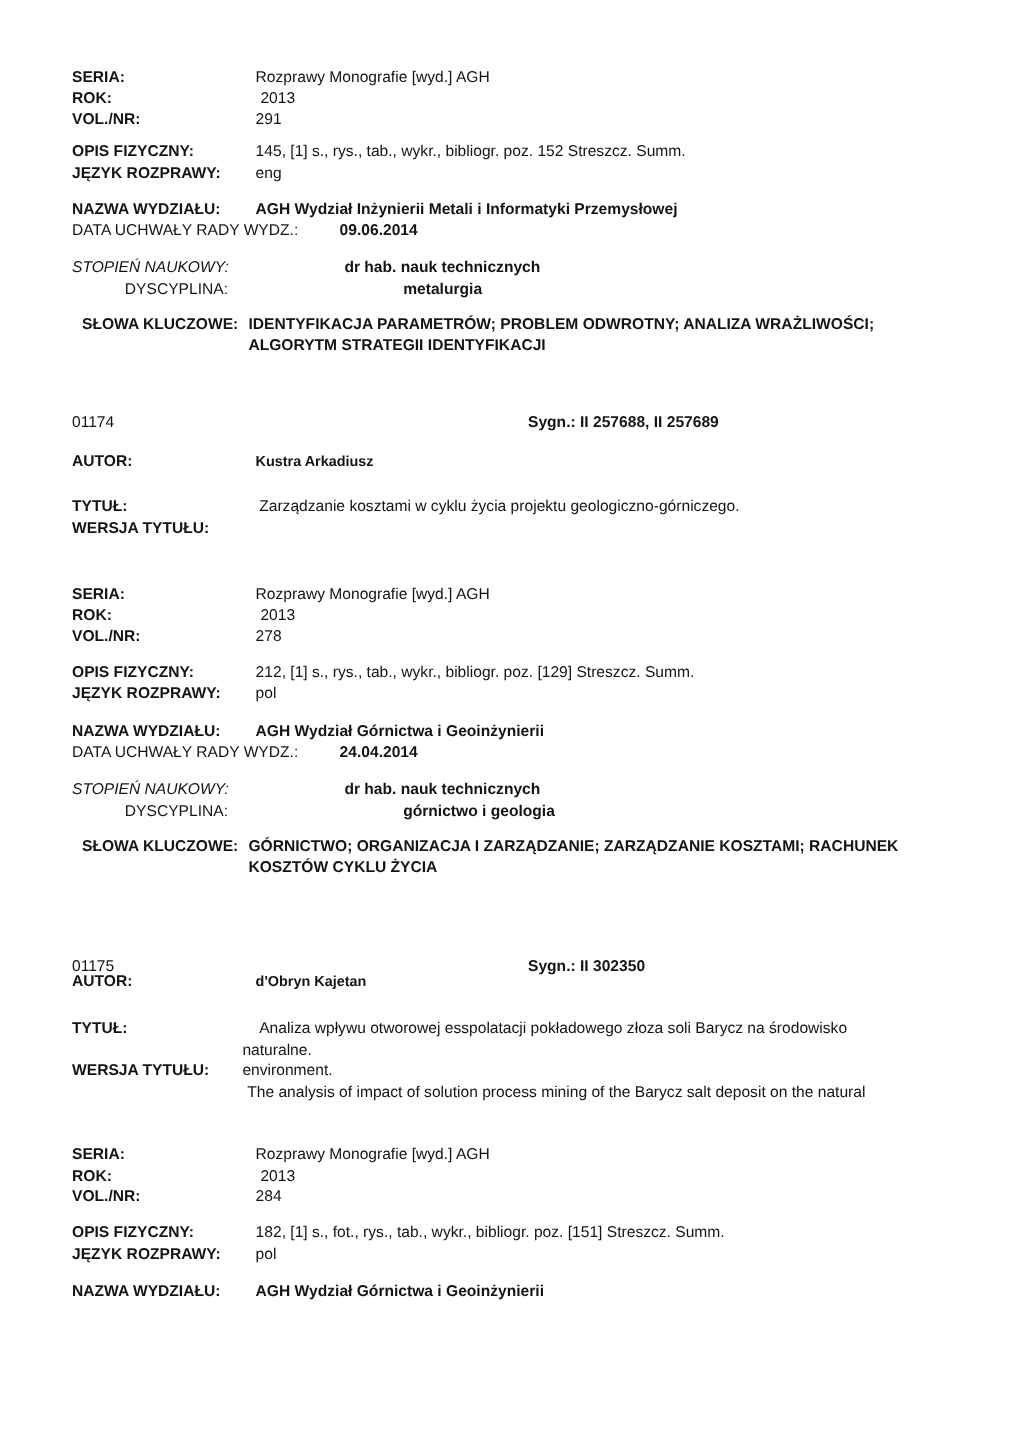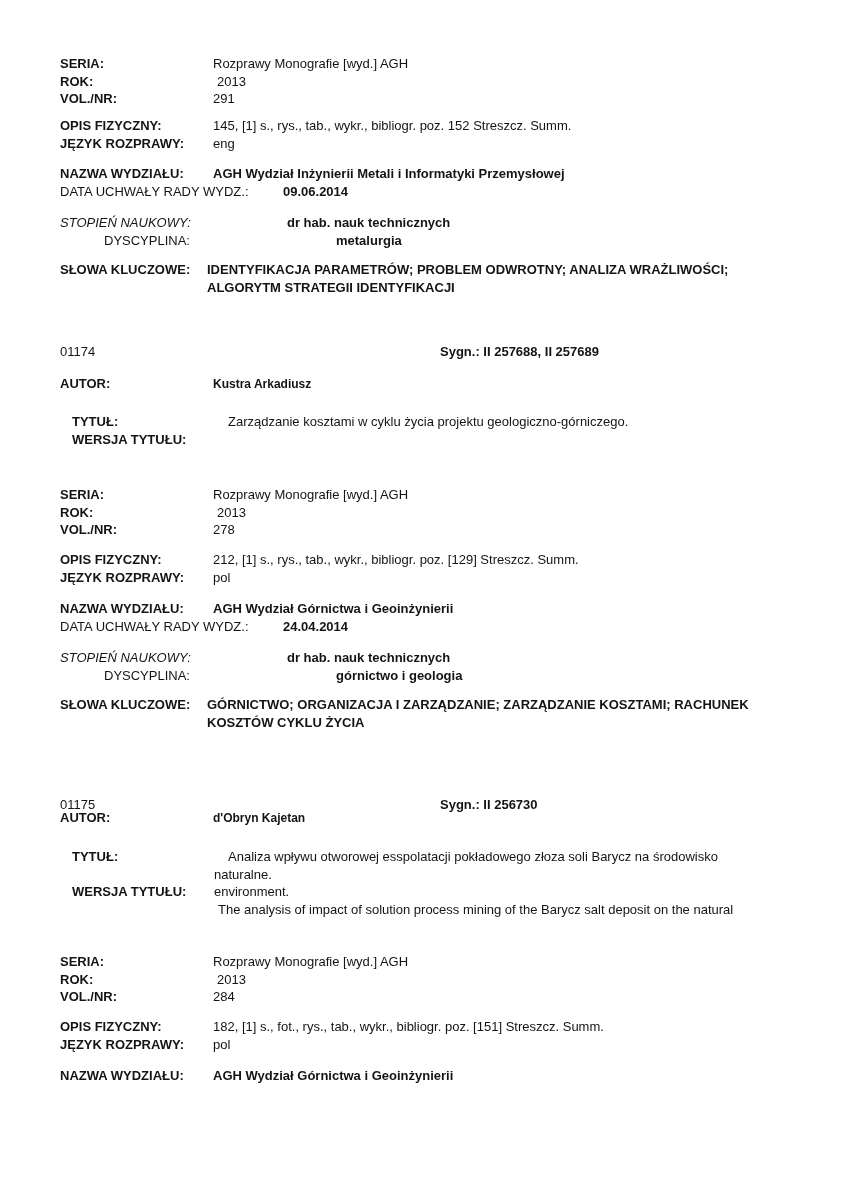--- a/index.html
+++ b/index.html
@@ -14,22 +14,22 @@
     overflow:hidden;
     border-radius:22px;
   }
   .blk { position:absolute; left:60px; right:36px; }
   .row { display:flex; align-items:baseline; }
   .b { font-weight:bold; }
   .lbl { flex:none; width:153px; }
   .lbl-data { width:223px; }
   .lbl-stopien { width:227px;font-style:italic; }
   .lbl-dysc { width:232px;margin-left:44px; }
-  .lbl-slowa { width:147px; }
-  .lbl-tytul { width:142px;margin-left:12px; }
+  .lbl-slowa { width:147px;text-align:center; }
+  .lbl-tytul { width:142px; }
   .val { flex:1; }
   .val-line { display:block; }
   .ind14 { text-indent:14px; }
   .ind4 { text-indent:4px; }
   .rok-val { margin-left:4px; }
   .idrow { position:relative; }
   .sygn { position:absolute; left:380px; top:0; font-weight:bold; }
   .autor-row { line-height:20px; }
   .autor-val { font-weight:bold; font-size:12px; }
 </style>
@@ -171,21 +171,21 @@
       <span class="lbl lbl-slowa b">SŁOWA KLUCZOWE:</span>
       <span class="val b">
         <span class="val-line">GÓRNICTWO; ORGANIZACJA I ZARZĄDZANIE; ZARZĄDZANIE KOSZTAMI; RACHUNEK</span>
         <span class="val-line">KOSZTÓW CYKLU ŻYCIA</span>
       </span>
     </div>
   </div>
 
   <div class="blk idrow" style="top:778px">
     <span>01175</span>
-    <span class="sygn">Sygn.: II 256730</span>
+    <span class="sygn">Sygn.: II 302350</span>
   </div>
 
   <div class="blk" style="top:808px">
     <div class="row autor-row">
       <span class="lbl b">AUTOR:</span>
       <span class="val autor-val">d'Obryn Kajetan</span>
     </div>
   </div>
 
   <div class="blk" style="top:848px">

